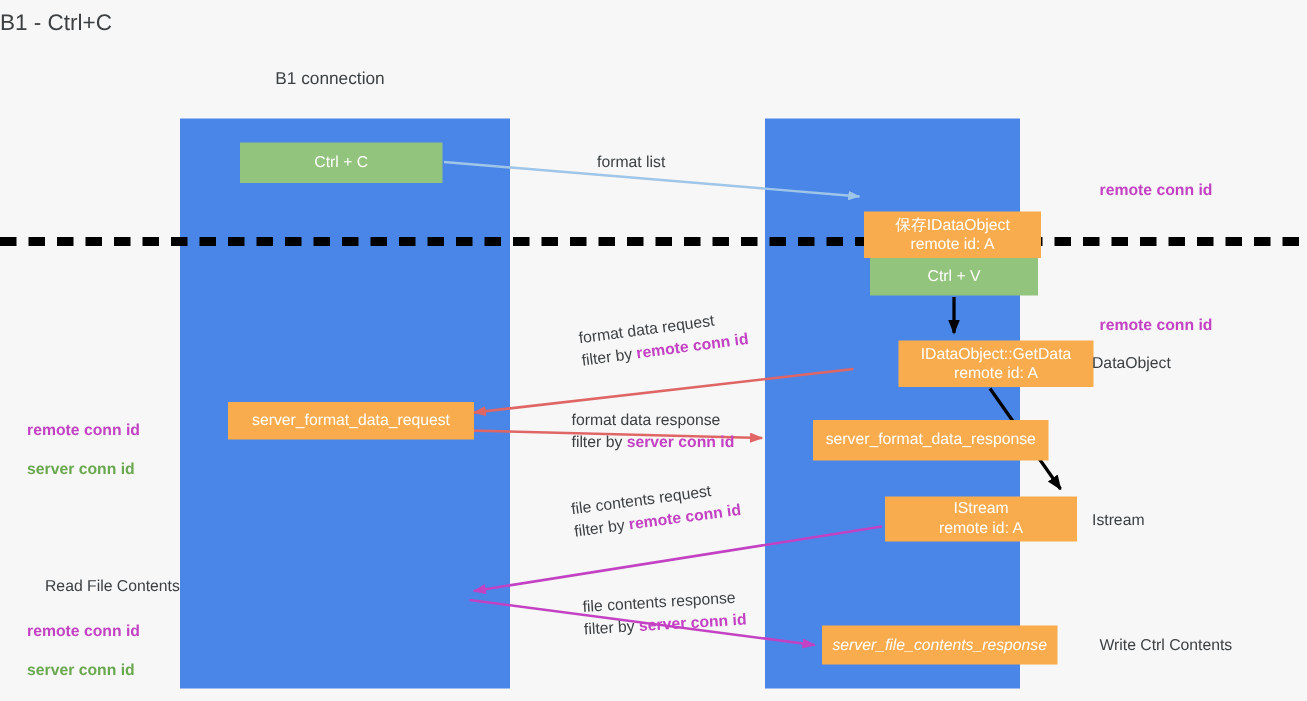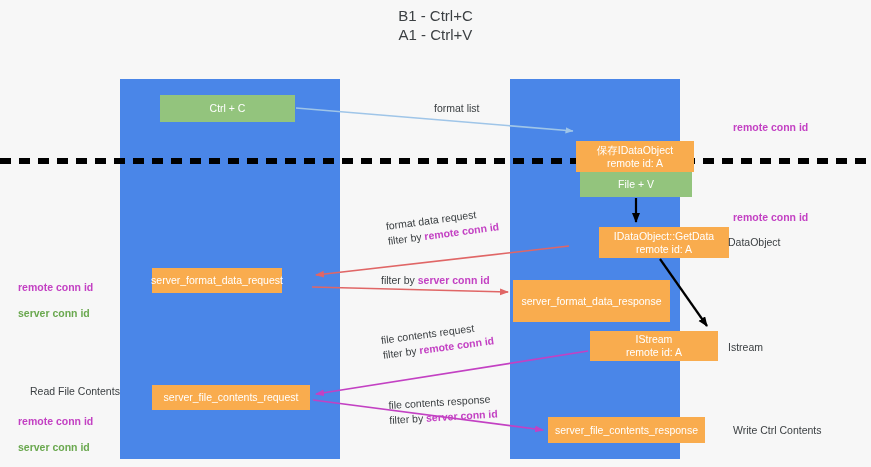--- a/index.html
+++ b/index.html
@@ -8,21 +8,21 @@
     background:#f7f7f7;
     font-family:"Liberation Sans","DejaVu Sans",sans-serif;
     position:relative;overflow:hidden;
     color:#3c4043;
   }
   #stage{position:absolute;left:0;top:0;width:871px;height:467px;}
   .abs{position:absolute;}
 
   
   #title{
-    left:0;top:6px;width:871px;text-align:center;
+    left:0;top:6px;width:871px;
     font-size:15px;line-height:19px;color:#3c4043;
   }
 
   
   .col-head{
     font-size:11.5px;line-height:13px;text-align:center;color:#3c4043;
   }
   #head-b1{left:150px;top:47px;width:140px;}
   #head-a1{left:545px;top:47px;width:160px;}
 
@@ -41,25 +41,25 @@
     padding:2px 4px;
     white-space:pre-line;
   }
   .green{background:#93c47d;}
   .orange{background:#f9ac4e;}
 
   #box-ctrlc{left:160px;top:95px;width:135px;height:27px;}
   #box-save-idataobject{left:576px;top:117px;width:118px;height:31px;margin-top:24px;}
   #box-ctrlv{left:580px;top:172px;width:112px;height:25px;}
   #box-getdata{left:571px;top:227px;width:130px;height:31px;margin-left:28px;}
-  #box-fmt-req{left:152px;top:268px;width:130px;height:25px;}
-  #box-fmt-resp{left:513px;top:280px;width:157px;height:42px;}
+  #box-fmt-req{left:152px;top:268px;width:164px;height:25px;}
+  #box-fmt-resp{left:542px;top:280px;width:157px;height:27px;}
   #box-istream{left:590px;top:331px;width:128px;height:30px;}
   #box-file-req{left:152px;top:385px;width:158px;height:25px;}
-  #box-file-resp{left:548px;top:417px;width:157px;height:26px;}
+  #box-file-resp{left:548px;top:417px;width:157px;height:26px;font-style:italic;}
 
   
   .note{font-size:10.5px;line-height:13px;white-space:pre-line;}
   .magenta{color:#c341c3;font-weight:bold;}
   .green-txt{color:#6aa84f;font-weight:bold;}
   .dark{color:#3c4043;}
 
   #note-rconn1{left:733px;top:121px;}
   #note-rconn2{left:733px;top:211px;}
   #note-dataobject{left:728px;top:236px;}
@@ -67,40 +67,41 @@
   #note-writefc{left:733px;top:424px;}
 
   #note-left-1{left:18px;top:268px;text-align:left;}
   #note-left-2{left:30px;top:385px;text-align:left;}
   #note-left-2b{left:18px;top:402px;text-align:left;}
 
   
   .alabel{font-size:10.5px;line-height:15px;color:#3c4043;white-space:nowrap;}
   .alabel .hl-m{color:#c341c3;font-weight:bold;}
 
-  #lab-formatlist{left:398px;top:101px;margin-left:36px;}
+  #lab-formatlist{left:398px;top:101px;}
 
   #lab-fdr{left:385px;top:219px;transform:rotate(-7.5deg);transform-origin:left top;}
   #lab-fdresp{left:381px;top:273px;}
   #lab-fcr{left:380px;top:333px;transform:rotate(-7.5deg);transform-origin:left top;}
   #lab-fcresp{left:388px;top:398px;transform:rotate(-3.5deg);transform-origin:left top;}
 
   
   #wires{position:absolute;left:0;top:0;width:871px;height:467px;pointer-events:none;}
 </style>
 </head>
 <body>
 
 <div id="stage">
 
   <div class="abs" id="title">
     <div>B1 - Ctrl+C</div>
-    <div>A1 - Ctrl+V</div>
-  </div>
-
+  </div>
+
+  <div class="abs col-head" id="head-b1">B1
+connection</div>
 
   <div class="abs lane" id="lane-b1"></div>
   <div class="abs lane" id="lane-a1"></div>
 
   <svg id="wires" viewBox="0 0 871 467">
     <defs>
       <marker id="ah-blue" markerWidth="9" markerHeight="9" refX="7.5" refY="3.2" orient="auto" markerUnits="userSpaceOnUse">
         <path d="M0,0 L8,3.2 L0,6.4 z" fill="#9fc5e8"></path>
       </marker>
       <marker id="ah-red" markerWidth="10" markerHeight="10" refX="8" refY="3.4" orient="auto" markerUnits="userSpaceOnUse">
@@ -129,44 +130,44 @@
     <path d="M588,351 L316,394" stroke="#c341c3" stroke-width="1.7" fill="none" marker-end="url(#ah-mag)"></path>
 
     <path d="M313,400 L543,430" stroke="#c341c3" stroke-width="1.7" fill="none" marker-end="url(#ah-mag)"></path>
   </svg>
 
   <div class="abs box green" id="box-ctrlc">Ctrl + C</div>
 
   <div class="abs box orange" id="box-save-idataobject">保存IDataObject
 remote id: A</div>
 
-  <div class="abs box green" id="box-ctrlv">File + V</div>
+  <div class="abs box green" id="box-ctrlv">Ctrl + V</div>
 
   <div class="abs box orange" id="box-getdata">IDataObject::GetData
 remote id: A</div>
 
   <div class="abs box orange" id="box-fmt-req">server_format_data_request</div>
 
   <div class="abs box orange" id="box-fmt-resp">server_format_data_response</div>
 
   <div class="abs box orange" id="box-istream">IStream
 remote id: A</div>
 
-  <div class="abs box orange" id="box-file-req">server_file_contents_request</div>
 
   <div class="abs box orange" id="box-file-resp">server_file_contents_response</div>
 
   <div class="abs alabel" id="lab-formatlist">format list</div>
 
   <div class="abs alabel" id="lab-fdr">
     <div>format data request</div>
     <div><span>filter by </span><span class="hl-m">remote conn id</span></div>
   </div>
 
   <div class="abs alabel" id="lab-fdresp">
+    <div>format data response</div>
     <div><span>filter by </span><span class="hl-m">server conn id</span></div>
   </div>
 
   <div class="abs alabel" id="lab-fcr">
     <div>file contents request</div>
     <div><span>filter by </span><span class="hl-m">remote conn id</span></div>
   </div>
 
   <div class="abs alabel" id="lab-fcresp">
     <div>file contents response</div>

